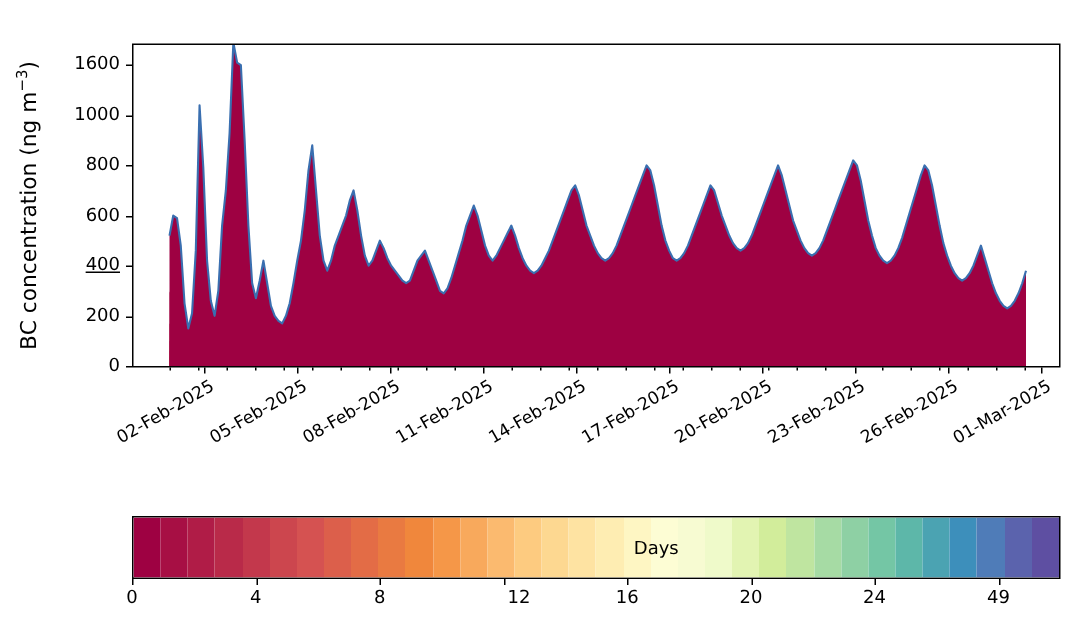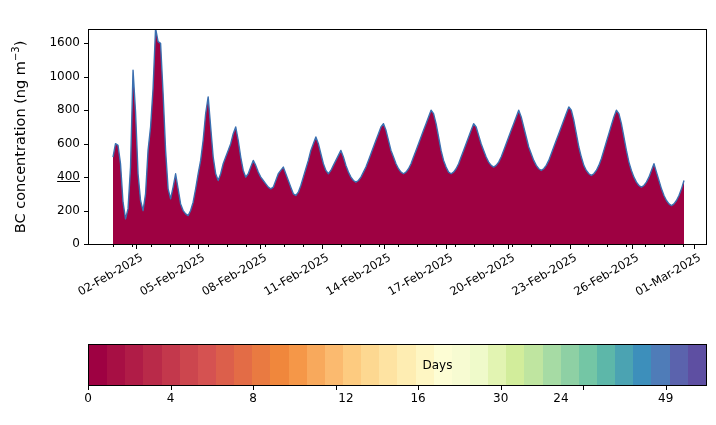--- a/index.html
+++ b/index.html
@@ -242,20 +242,20 @@
       <div class="cbtick-label" style="left: 88px;">0</div>
       <div class="cbtick-mark" style="left: 170.5px;"></div>
       <div class="cbtick-label" style="left: 170.5px;">4</div>
       <div class="cbtick-mark" style="left: 253.1px;"></div>
       <div class="cbtick-label" style="left: 253.1px;">8</div>
       <div class="cbtick-mark" style="left: 335.6px;"></div>
       <div class="cbtick-label" style="left: 346px;">12</div>
       <div class="cbtick-mark" style="left: 418.1px;"></div>
       <div class="cbtick-label" style="left: 418.1px;">16</div>
       <div class="cbtick-mark" style="left: 500.7px;"></div>
-      <div class="cbtick-label" style="left: 500.7px;">30</div>
+      <div class="cbtick-label" style="left: 500.7px;">20</div>
       <div class="cbtick-mark" style="left: 583.2px;"></div>
-      <div class="cbtick-label" style="left: 561px;">24</div>
+      <div class="cbtick-label" style="left: 583px;">24</div>
       <div class="cbtick-mark" style="left: 665.7px;"></div>
       <div class="cbtick-label" style="left: 665.7px;">49</div>
     </div>
 
 </div>
 
 </body></html>

